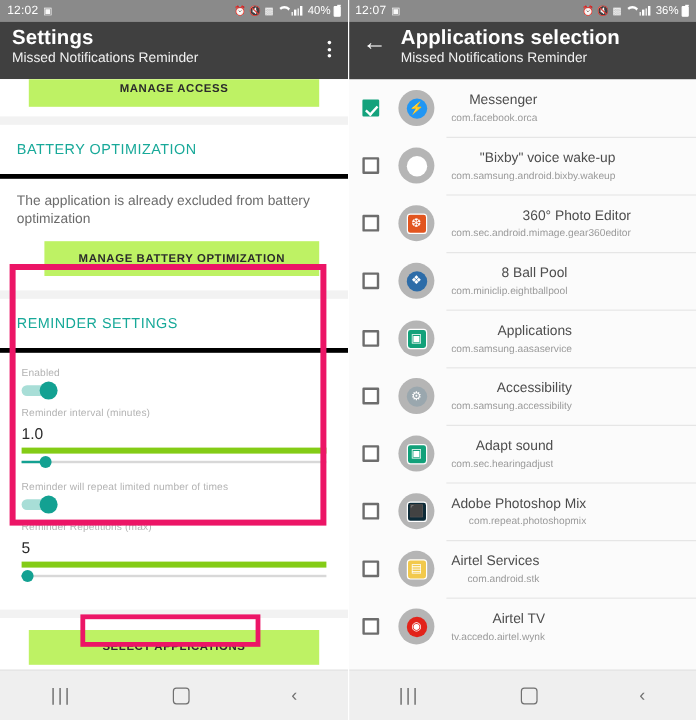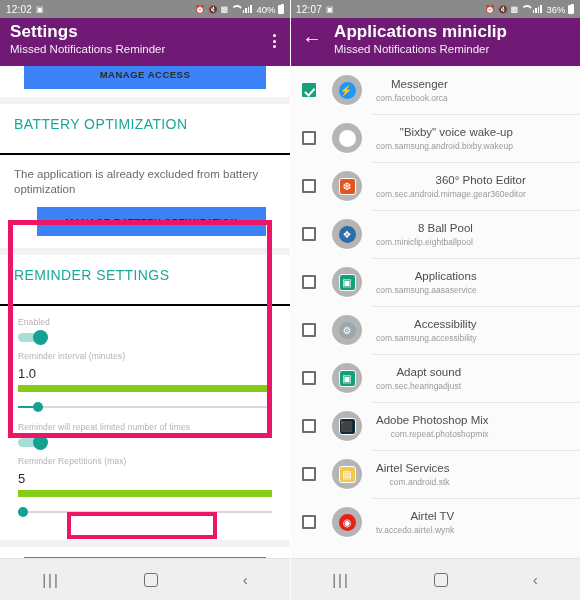--- a/index.html
+++ b/index.html
@@ -30,21 +30,21 @@
   .bars i:nth-child(3){left:5px;height:6.5px}
   .bars i:nth-child(4){left:7.5px;height:8px}
   .wifi { display:inline-block; width:10px; height:8px; position:relative; }
   .wifi::after{content:"";position:absolute;left:1px;top:0;width:8px;height:8px;
     border:2px solid #fff;border-radius:50%;clip-path:polygon(0 0,100% 0,50% 60%);}
   .battglyph{display:inline-block;width:6px;height:9px;border:1px solid #fff;border-radius:1px;position:relative;background:#fff}
   .battglyph::before{content:"";position:absolute;top:-2px;left:1.5px;width:3px;height:1.5px;background:#fff}
 
   
   .appbar {
-    background: #701a75; color: #ffffff;
+    background: #404040; color: #ffffff;
     padding: 3px 10px 9px 10px; display: flex; align-items: flex-start;
     position: relative; min-height: 42px;
   }
   .appbar .back-arrow {
     font-size: 20px; line-height: 1; margin: 5px 12px 0 2px;
     font-weight: 300; cursor: pointer;
   }
   .appbar .titles { flex: 1; min-width: 0; }
   .appbar .title { font-size: 17px; font-weight: bold; line-height: 21px; letter-spacing: .1px; }
   .appbar .subtitle { font-size: 11.5px; line-height: 15px; opacity: .92; white-space: nowrap; overflow: hidden; }
@@ -53,44 +53,44 @@
     width: 14px; display: flex; flex-direction: column; align-items: center; gap: 2.5px; cursor: pointer;
   }
   .appbar .overflow span { width: 3px; height: 3px; background: #fff; border-radius: 50%; }
 
   
   .settings-body { background: #f2f2f2; height: 540px; overflow: hidden; position: relative; }
   .card { background: #ffffff; margin: 0 0 7px 0; }
   .card.top-clipped { margin-top: 0; }
   .btn-grey {
     display: block; width: calc(100% - 48px); margin: 0 auto;
-    background: #3b82f6; color: #2b2b2b; border: none;
+    background: #bef264; color: #2b2b2b; border: none;
     font-family: inherit; font-size: 9.5px; font-weight: bold; letter-spacing: .5px;
     padding: 9px 4px; text-align: center; cursor: pointer;
   }
   .section-head {
-    color: #18a999; font-size: 14px; letter-spacing: .4px;
-    padding: 13px 14px 22px 14px; border-bottom: 2px solid #000000; line-height: 14px;
+    color: #18a999; font-size: 12px; letter-spacing: .4px;
+    padding: 13px 14px 14px 14px; border-bottom: 4px solid #000000; line-height: 14px;
   }
   .card-text { color: #6b6b6b; font-size: 11.5px; line-height: 15px; padding: 12px 14px 10px 14px; }
 
   
   .highlight-box {
     position: absolute; left: 8px; top: 220px; width: 264px; height: 218px;
     border: 5px solid #ec1566; pointer-events: none; z-index: 5;
   }
   .reminder-card { background:#fff; }
   .reminder-inner { padding: 10px 18px 14px 18px; }
   .lbl { color: #b3b3b3; font-size: 8.5px; line-height: 12px; letter-spacing: .1px; }
   .switch { width: 30px; height: 13px; position: relative; margin: 3px 0 6px 0; cursor: pointer; }
   .switch .track { position: absolute; left: 0; top: 2px; width: 26px; height: 9px; border-radius: 6px; background: #a8ded7; }
   .switch .knob { position: absolute; right: 0; top: -1px; width: 15px; height: 15px; border-radius: 50%; background: #13a192; }
   .value-field {
     font-size: 13px; color: #2b2b2b; padding: 4px 0 4px 0;
-    border-bottom: 7px solid #84cc16; margin-bottom: 8px; cursor: text;
+    border-bottom: 5px solid #84cc16; cursor: text;
   }
   .slider { position: relative; height: 14px; margin: 0 0 7px 0; cursor: pointer; }
   .slider .rail { position: absolute; left: 0; right: 0; top: 6px; height: 2px; background: #d8d8d8; }
   .slider .fill { position: absolute; left: 0; top: 6px; height: 2px; background: #13a192; }
   .slider .thumb { position: absolute; top: 2px; width: 10px; height: 10px; border-radius: 50%; background: #13a192; transform: translateX(-5px); }
 
   
   .sel-wrap { position: relative; padding: 10px 0 12px 0; }
   .select-highlight {
     position: absolute; left: 67px; top: 512px; width: 150px; height: 27px;
@@ -255,21 +255,21 @@
             <i></i>
           </span>
         <span class="batt">36%</span>
         <span class="battglyph"></span>
       </span>
     </div>
 
     <div class="appbar">
       <div class="back-arrow">←</div>
       <div class="titles">
-        <div class="title">Applications miniclip</div>
+        <div class="title">Applications selection</div>
         <div class="subtitle">Missed Notifications Reminder</div>
       </div>
     </div>
 
     <div class="app-list" id="app-list">
         <div class="app-row">
           <div class="cbox checked"></div>
           <div class="app-icon">
             <div class="glyph" style="background: rgb(33, 150, 243);">⚡</div>
           </div>

